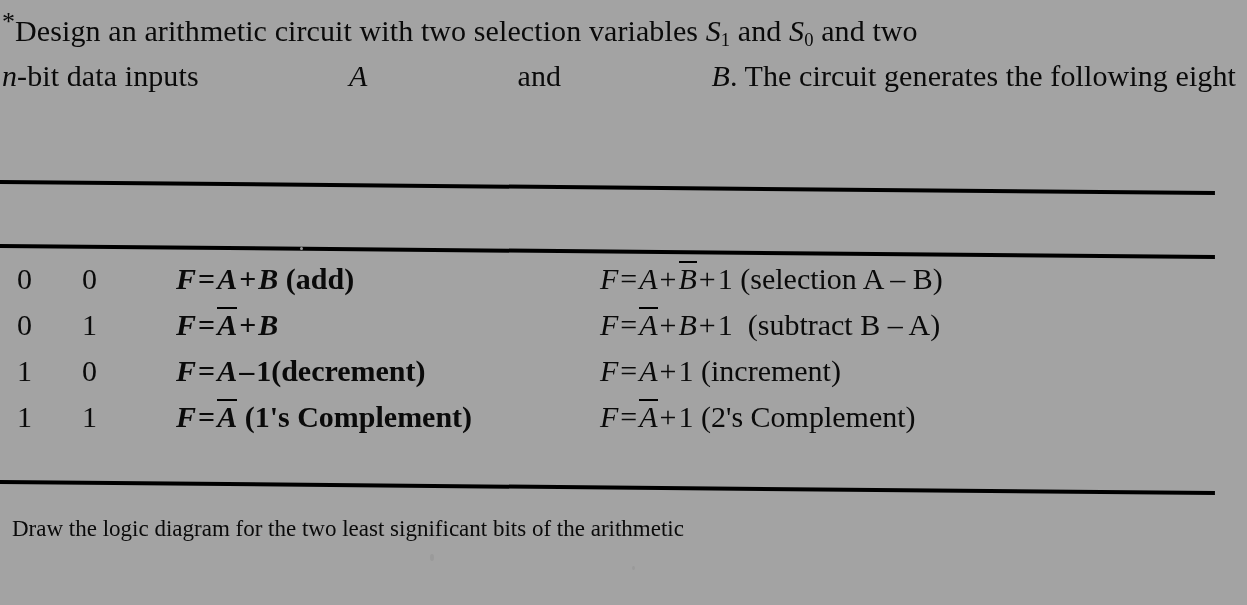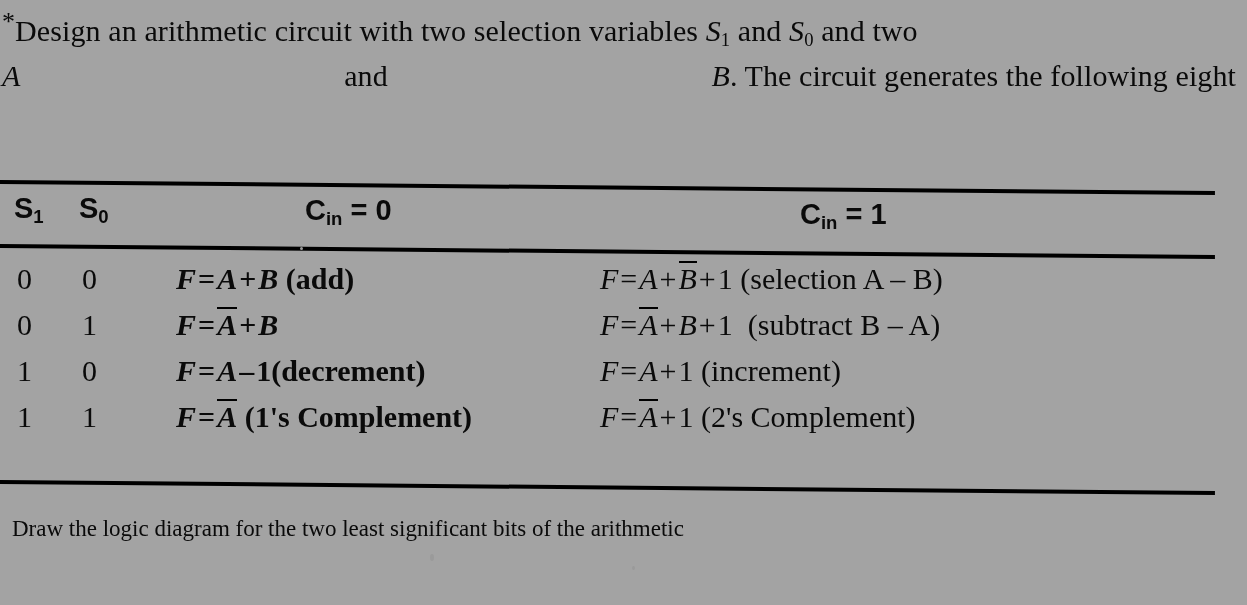--- a/index.html
+++ b/index.html
@@ -147,40 +147,35 @@
     <span class="ln l1">
       <span class="asterisk">*</span><span>Design an arithmetic circuit with two selection variables</span>
       <var class="mvar"><span>S</span><sub>1</sub></var>
       <span>and</span>
       <var class="mvar"><span>S</span><sub>0</sub></var>
       <span>and two</span>
     </span>
 
     <span class="ln">
       <span class="justify-row">
+        <span><var class="mvar">n</var><span>-bit data inputs</span></span>
         <span><var class="mvar">A</var></span>
         <span>and</span>
         <span><var class="mvar">B</var><span>. The circuit generates the following eight</span></span>
       </span>
     </span>
 
   </div>
 
   <div id="table-wrap">
 
     <div class="rule r-top"></div>
     <div class="rule r-mid"></div>
     <div class="rule r-bottom"></div>
 
-    <div class="thead">
-      <span class="th-s1"><span>S</span><sub>1</sub></span>
-      <span class="th-s0"><span>S</span><sub>0</sub></span>
-      <span class="th-c0"><span>C</span><sub>in</sub><span> = 0</span></span>
-      <span class="th-c1"><span>C</span><sub>in</sub><span> = 1</span></span>
-    </div>
 
     <div class="trow row0">
       <span class="c-s1">0</span>
       <span class="c-s0">0</span>
       <span class="c-f0">
         <var class="mvar">F</var><span class="op">=</span><var class="mvar">A</var><span class="op">+</span><var class="mvar">B</var>&nbsp;<span class="rm">(add)</span>
       </span>
       <span class="c-f1">
         <var class="mvar">F</var><span class="op">=</span><var class="mvar">A</var><span class="op">+</span><span class="ovl">B</span><span class="op">+</span><span class="rm">1</span>&nbsp;<span class="rm">(selection A – B)</span>
       </span>

